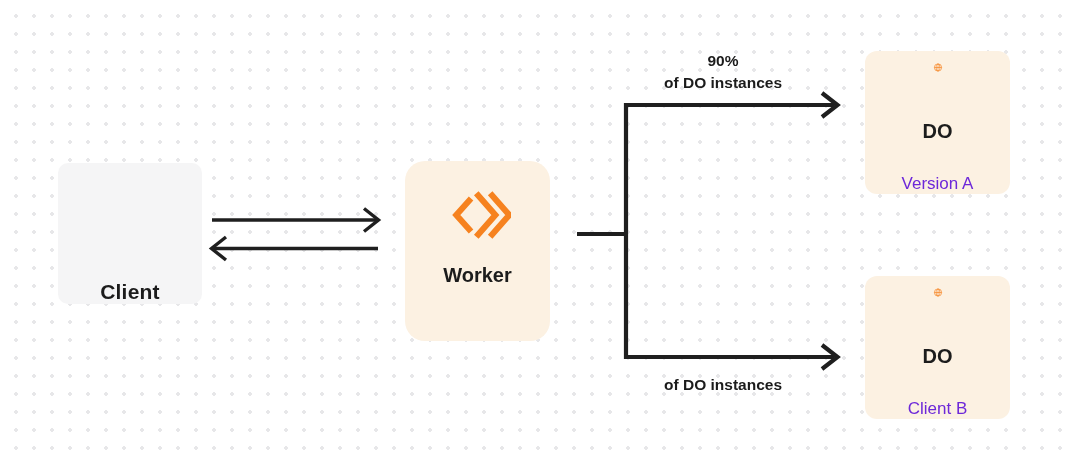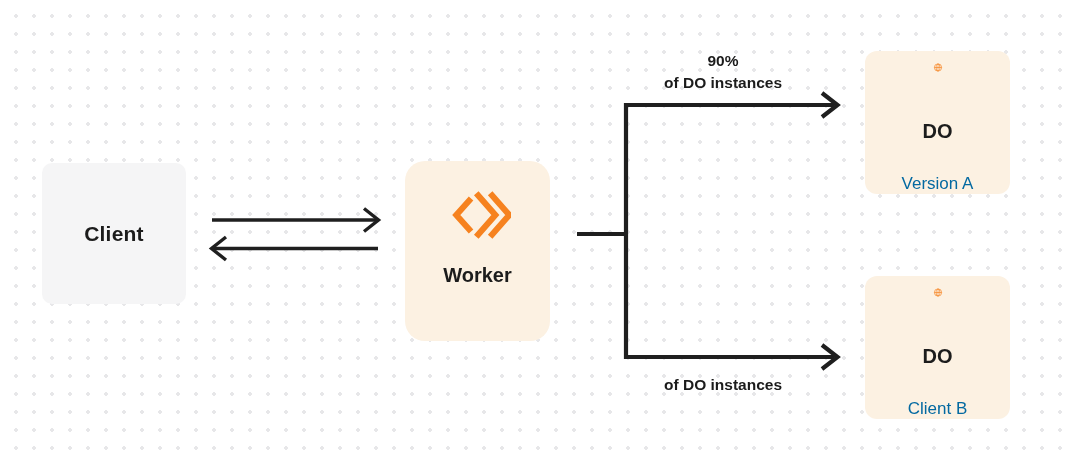--- a/index.html
+++ b/index.html
@@ -28,27 +28,27 @@
   }
   .node {
     position: absolute;
     box-sizing: border-box;
     display: flex;
     flex-direction: column;
     align-items: center;
     color: #1c1c1c;
   }
   .node-client {
-    left: 42px;
+    left: 58px;
     top: 163px;
     width: 144px;
     height: 141px;
     background: #f5f5f6;
     border-radius: 10px;
-    justify-content: center;
+    justify-content: flex-end;
   }
   .node-client .node-title {
     font-size: 21px;
     font-weight: 700;
     letter-spacing: 0.2px;
   }
   .node-worker {
     left: 405px;
     top: 161px;
     width: 145px;
@@ -83,21 +83,21 @@
   }
   .node-do .node-title {
     margin-top: 20px;
     font-size: 20px;
     font-weight: 700;
   }
   .node-do .node-subtitle {
     margin-top: 3px;
     font-size: 17px;
     font-weight: 400;
-    color: #0369a1;
+    color: #6d28d9;
   }
   .edge-label {
     position: absolute;
     width: 220px;
     left: 613px;
     text-align: center;
     color: #1b1b1b;
     font-size: 15.5px;
     font-weight: 700;
     line-height: 22px;

